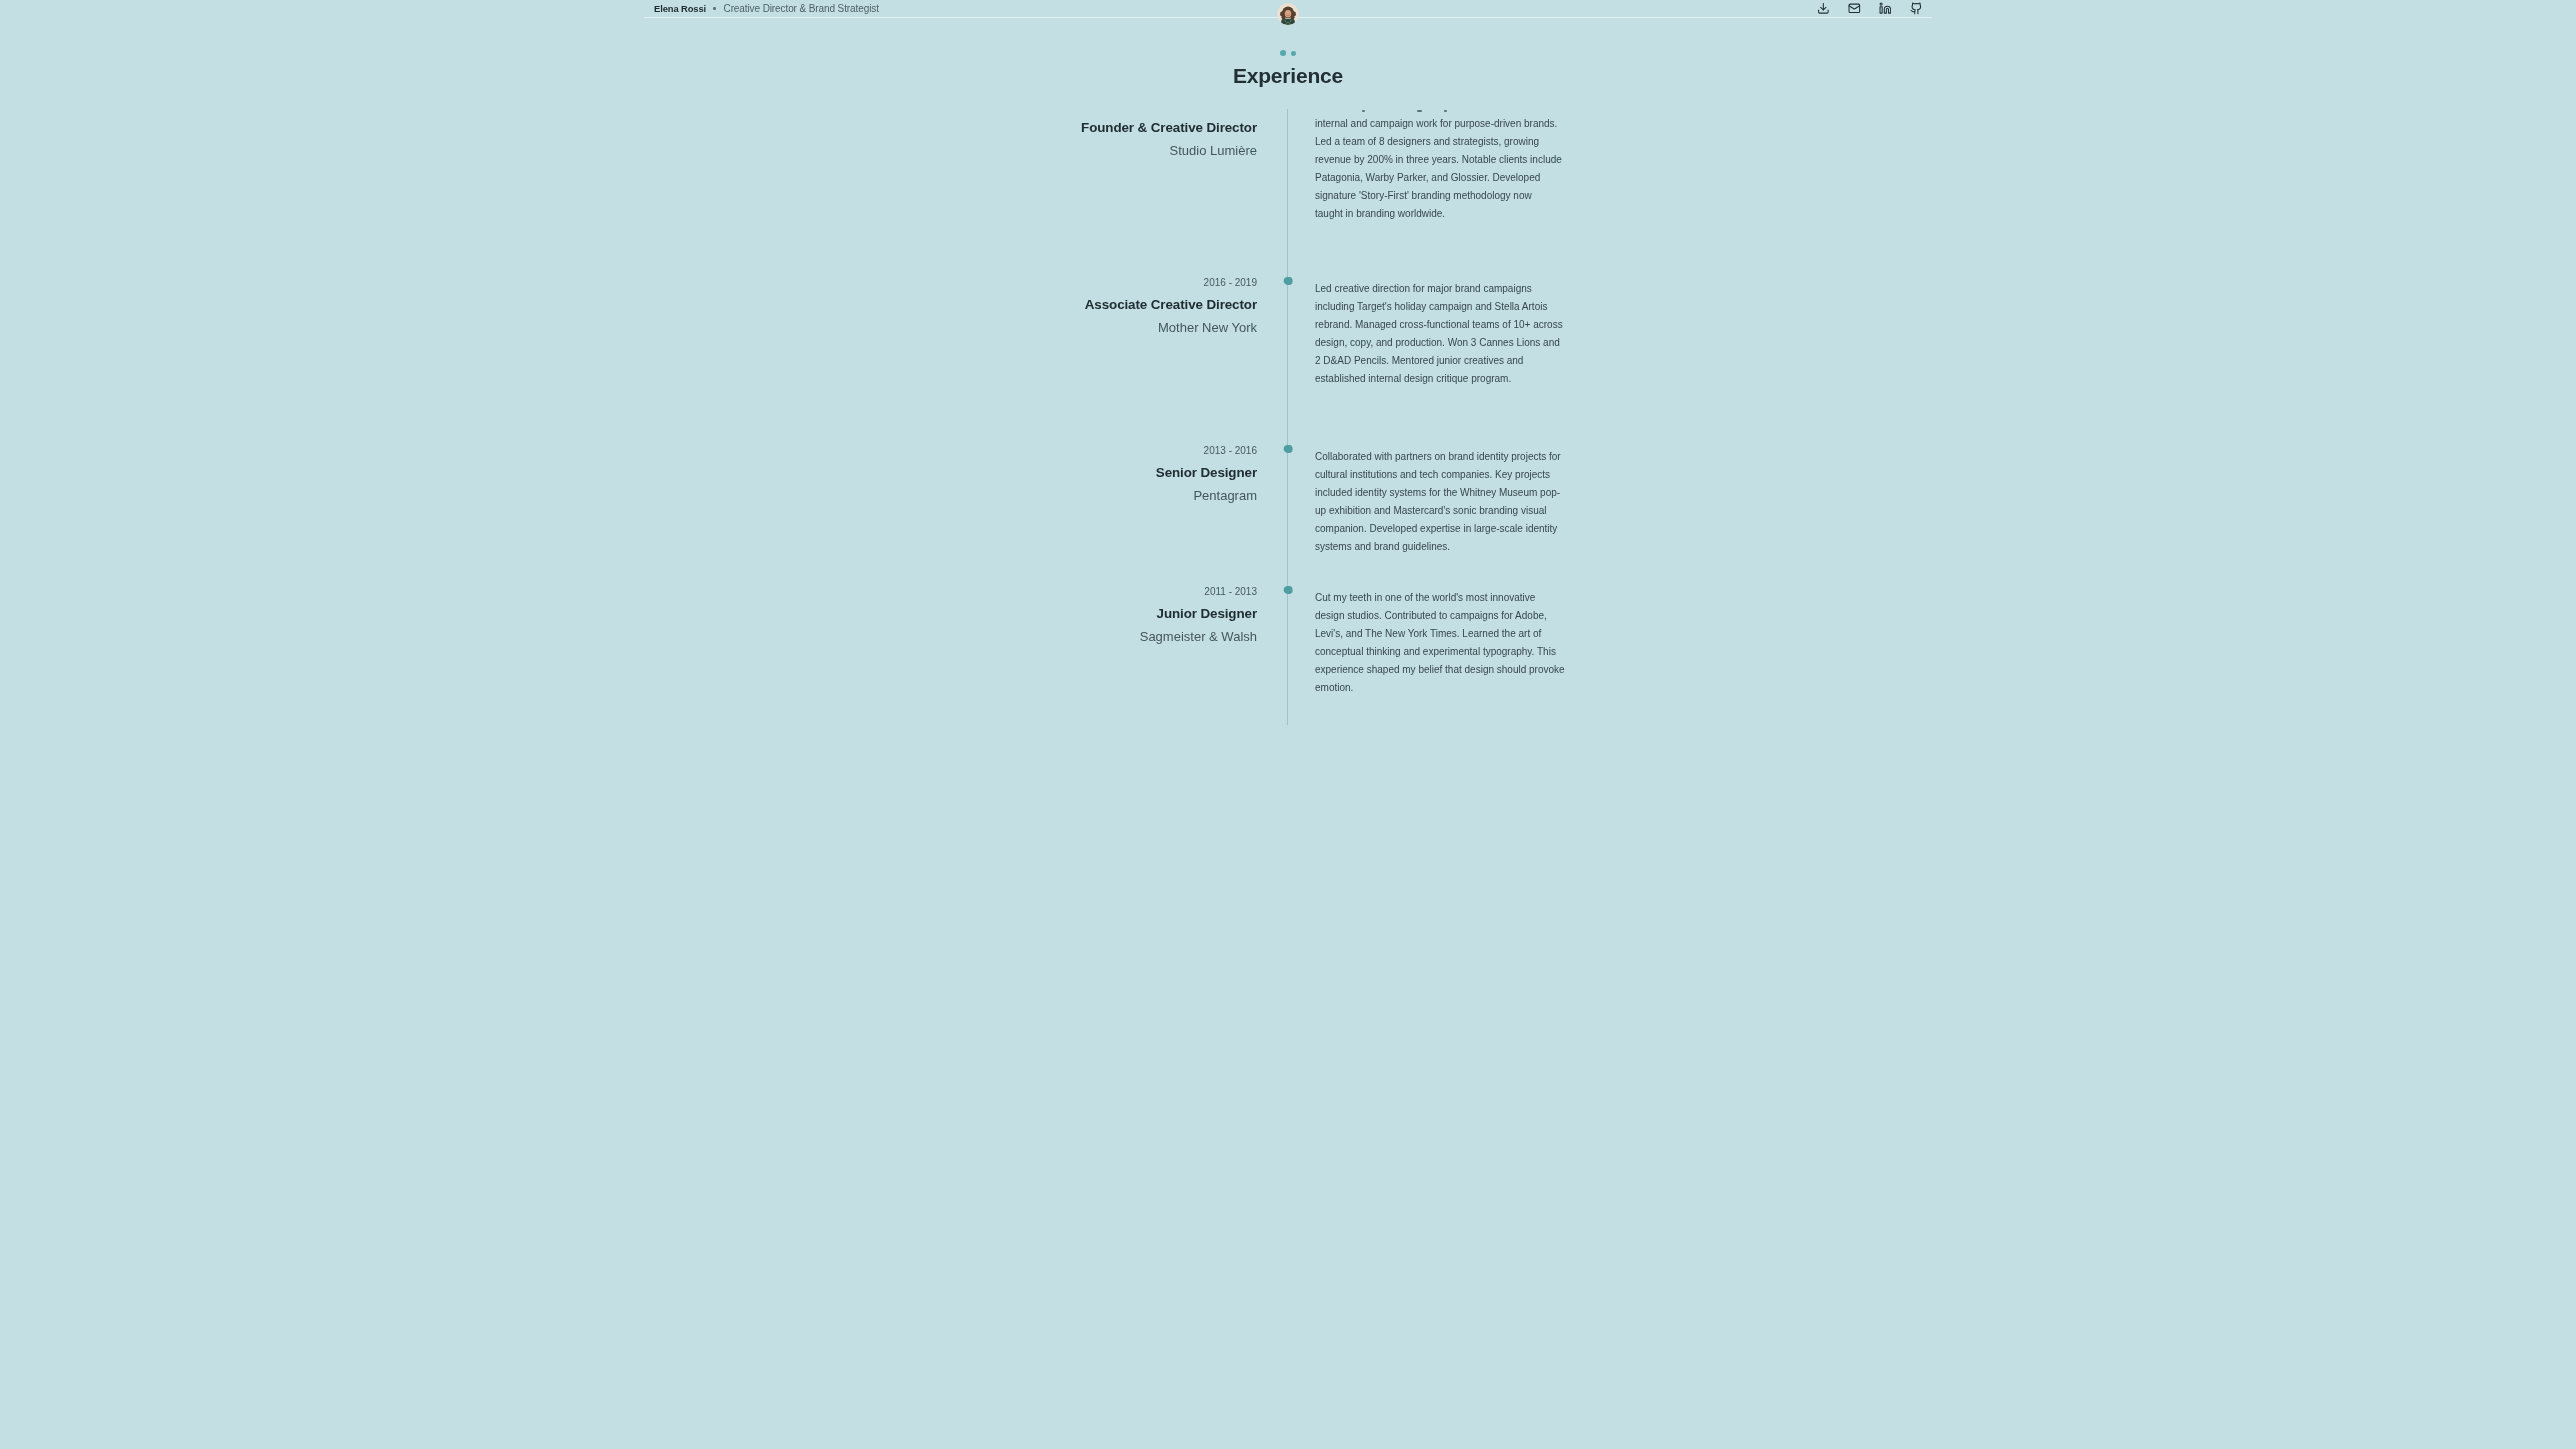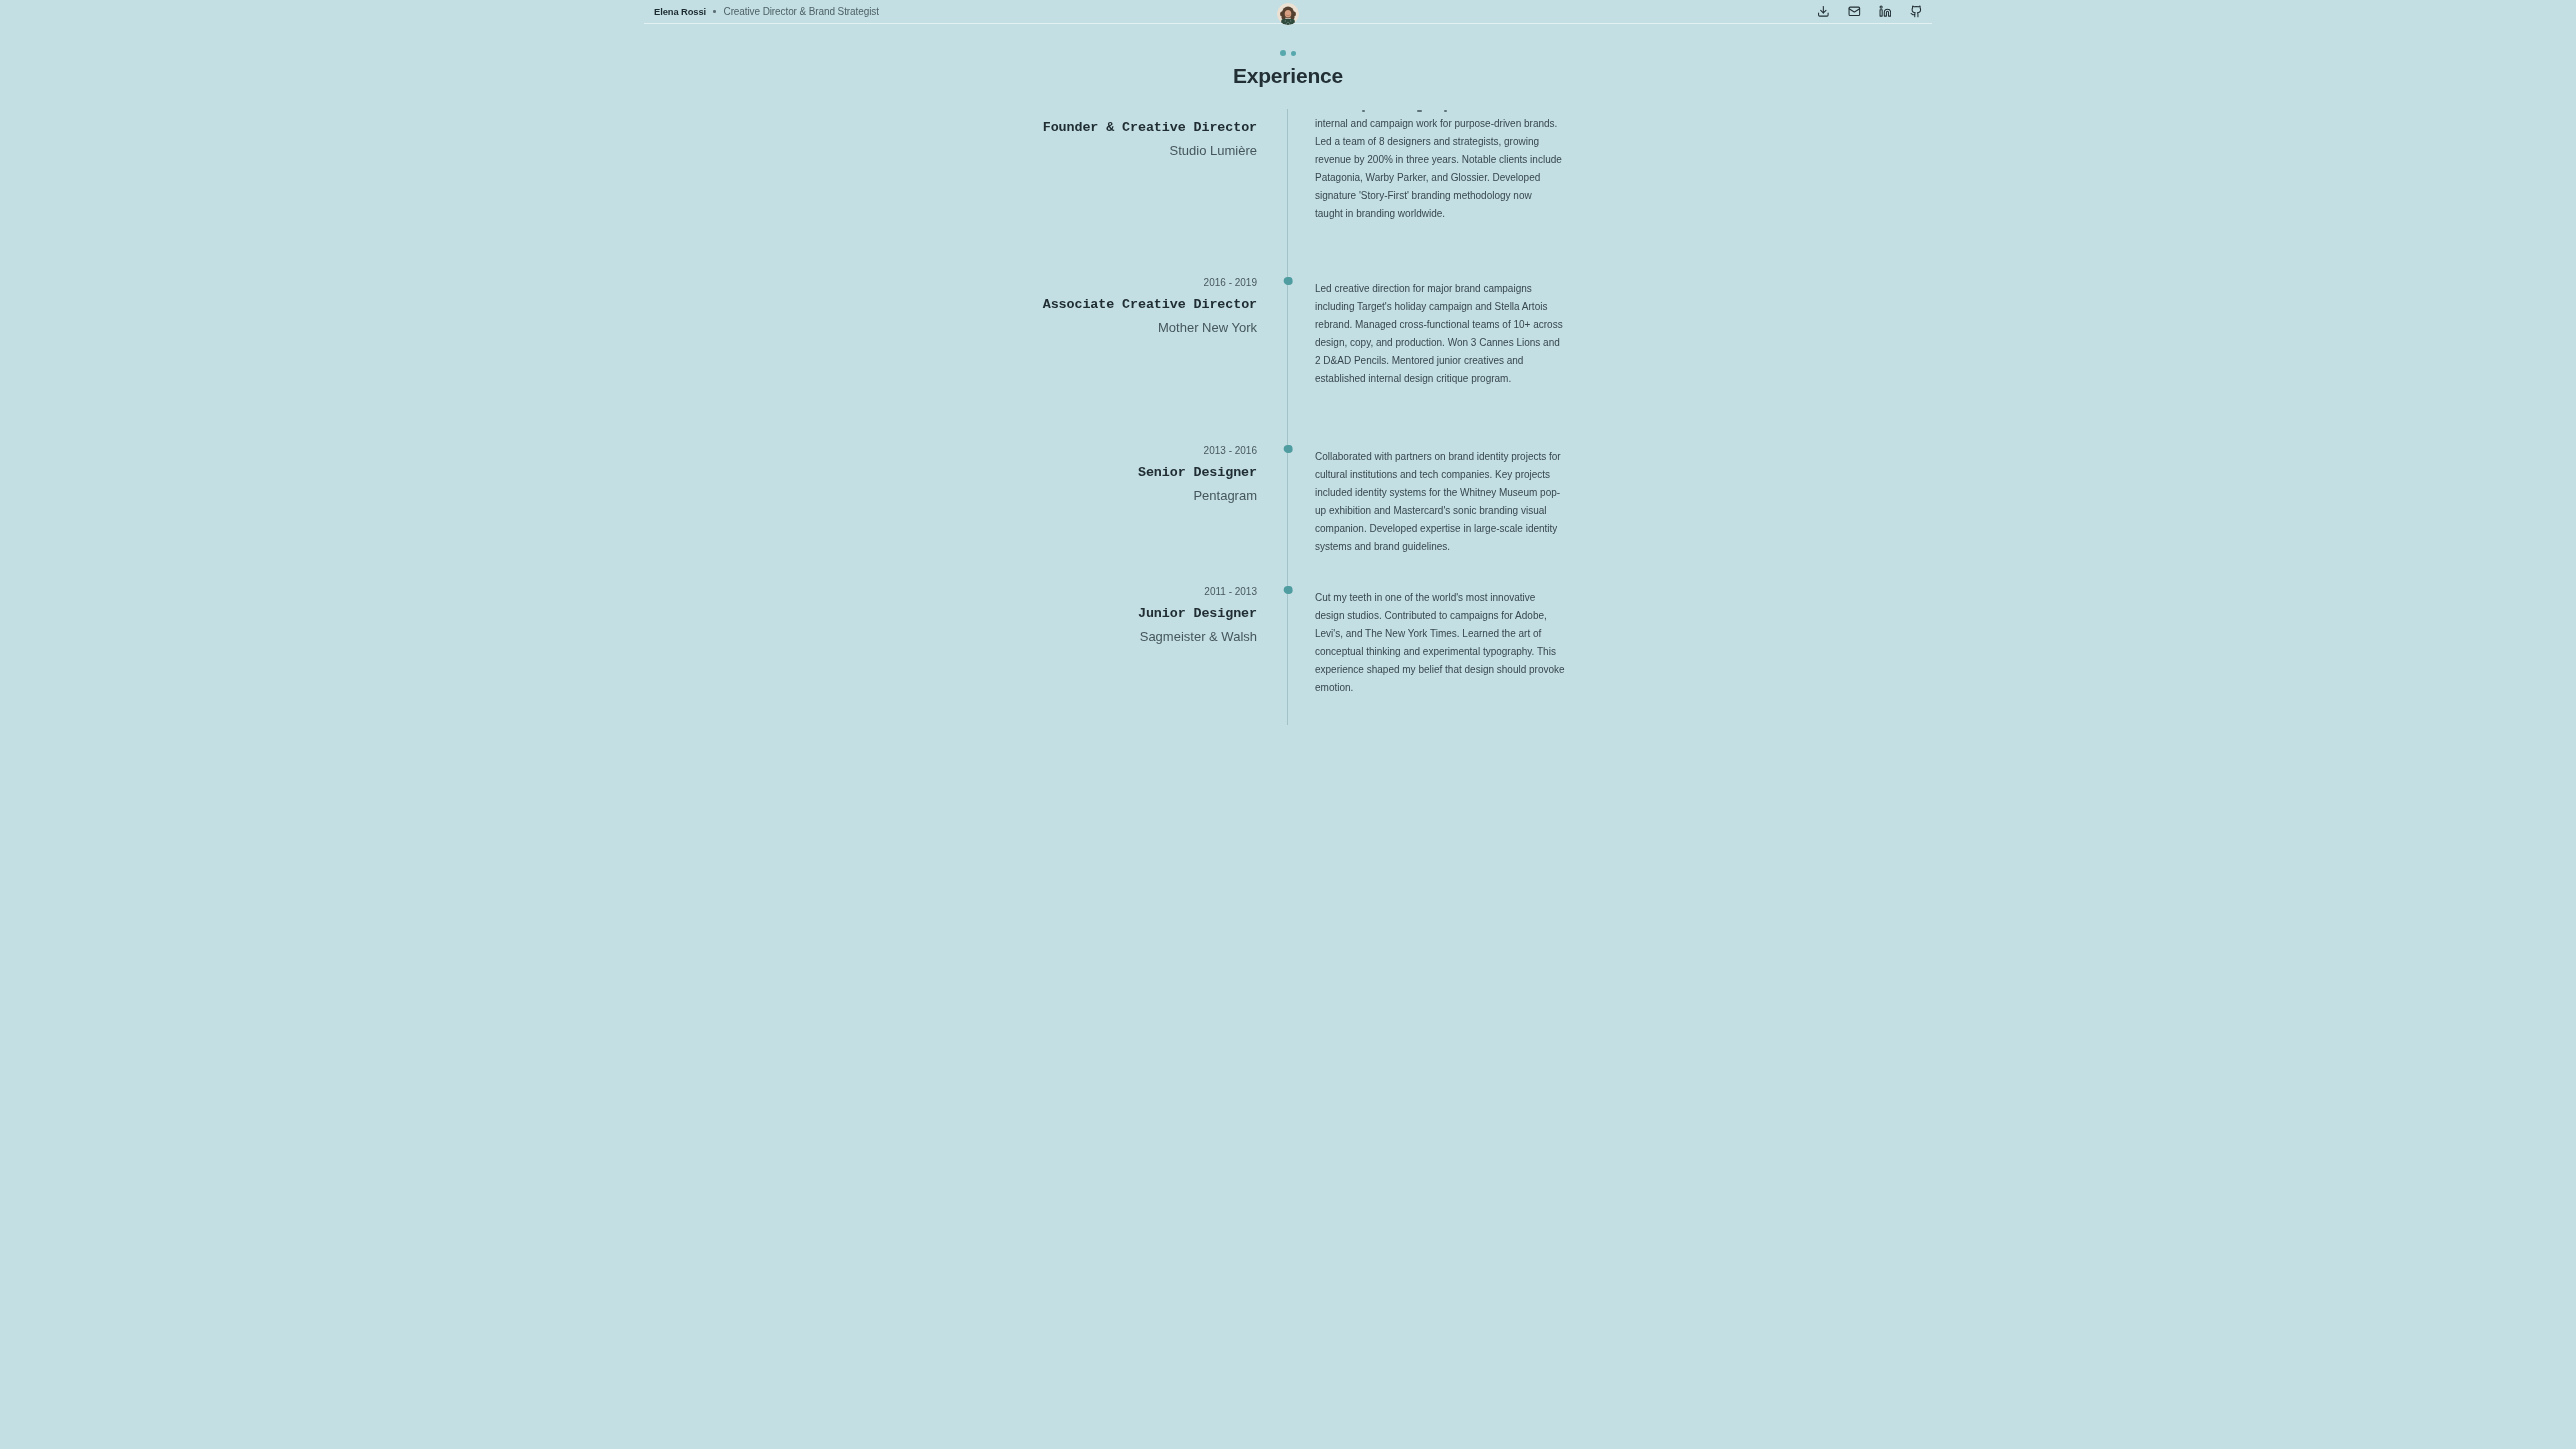--- a/index.html
+++ b/index.html
@@ -6,21 +6,21 @@
   html,body { height:100%; }
   body {
     background:#c4dfe3;
     font-family:"Liberation Sans","DejaVu Sans",sans-serif;
     -webkit-font-smoothing:antialiased;
   }
   .stage { position:relative; width:1288px; height:725px; margin:0 auto; overflow:hidden; }
 
   
   .site-header {
-    position:absolute; top:0; left:0; right:0; height:24px;
+    position:absolute; top:0; left:0; right:0; height:18px;
     display:flex; align-items:center;
     padding:0 9.4px 0 10px;
     border-bottom:0.7px solid rgba(255,255,255,0.55);
     z-index:5;
   }
   .header-left { display:flex; align-items:center; }
   .person-name { font-size:9.4px; font-weight:700; color:#1c2b30; letter-spacing:-0.1px; }
   .sep-dot { width:2.7px; height:2.7px; border-radius:50%; background:#5c7075; margin:0 7.4px; }
   .person-role { font-size:10px; color:#4e6166; letter-spacing:-0.1px; }
 
@@ -78,21 +78,21 @@
   }
   .entry-1 { top:99px; }
   .entry-2 { top:275px; }
   .entry-3 { top:443px; }
   .entry-4 { top:584px; }
 
   .entry-left { text-align:right; white-space:nowrap; }
   .entry-1 .entry-left { padding-top:19px; }
 
   .entry-dates { font-size:10px; line-height:16px; color:#47585d; margin-bottom:4px; }
-  .entry-title { font-size:13.4px; line-height:19px; font-weight:700; color:#202e33; letter-spacing:-0.1px; margin-bottom:6px;font-family:Liberation Mono, monospace; }
+  .entry-title { font-size:13.4px; line-height:19px; font-weight:700; color:#202e33; letter-spacing:-0.1px; margin-bottom:6px; }
   .entry-company { font-size:13px; line-height:16px; color:#44565b; }
 
   .entry-dot {
     position:absolute; left:301px; top:1.7px; transform:translateX(-50%);
     width:8.7px; height:8.7px; background:#4f9da1;
     border-radius:55% 45% 50% 58% / 52% 58% 45% 52%;
   }
 
   .entry-right .entry-desc { margin-top:5.4px; }
   .entry-1 .entry-desc { margin-top:16px; }

